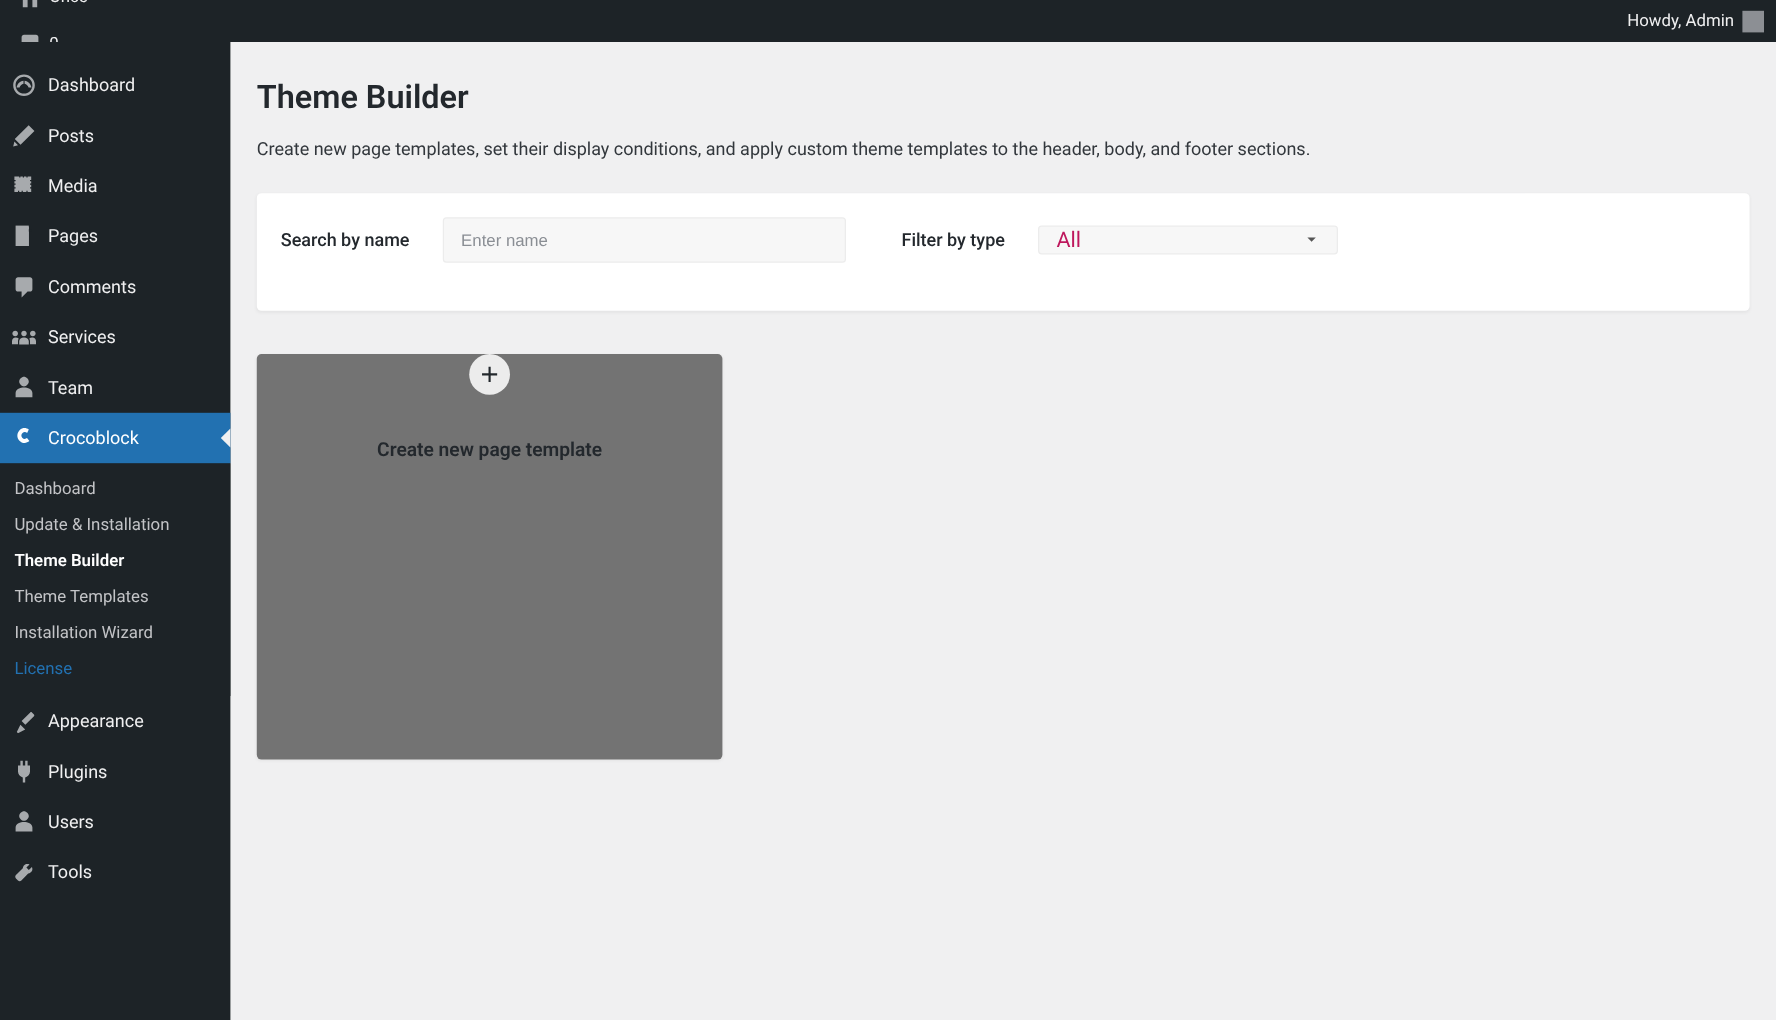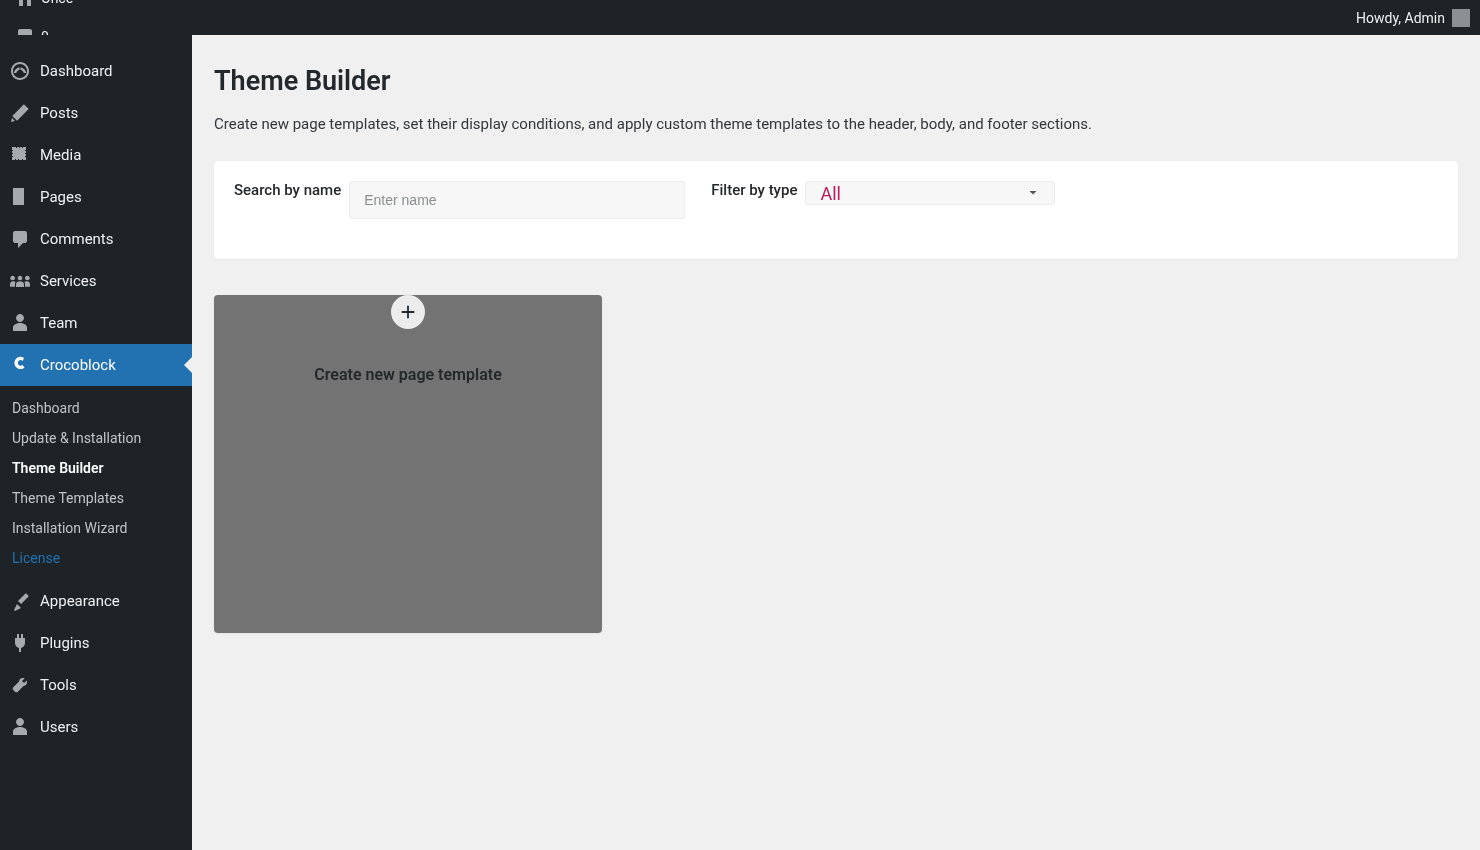--- a/index.html
+++ b/index.html
@@ -98,22 +98,22 @@
   margin-bottom: 28px;
 }
 .panel {
   background: #fff;
   border-radius: 4px;
   box-shadow: 0 1px 3px rgba(0,0,0,0.05);
   padding: 20px;
 }
 .panel-row {
   display: flex;
-  align-items: flex-start;
-  gap: 8px;
+  align-items: center;
+  gap: 28px;
   margin-bottom: 20px;
 }
 .panel-label { font-size: 15px; color: #23282d; font-weight: 500; }
 .text-input {
   background: #f7f7f7;
   border: 1px solid #ececec;
   border-radius: 3px;
   height: 38px;
   padding: 0 14px;
   font-size: 14px;
@@ -310,32 +310,32 @@
     <span class="icn">
         <svg viewBox="0 0 20 20">
           <path d="M13 5V1h-2v4H9V1H7v4H5v5c0 2.4 1.7 4.4 4 4.9V19h2v-4.1c2.3-.5 4-2.5 4-4.9V5h-2z"></path>
         </svg>
       </span>
     <span>Plugins</span>
   </div>
   <div class="menu-item">
     <span class="icn">
         <svg viewBox="0 0 20 20">
+          <path d="M10 9c2 0 4-2 4-4s-2-4-4-4-4 2-4 4 2 4 4 4zm0 1c-3 0-7 1.5-7 4.5V18h14v-3.5c0-3-4-4.5-7-4.5z"></path>
+        </svg>
+      </span>
+    <span>Users</span>
+  </div>
+  <div class="menu-item">
+    <span class="icn">
+        <svg viewBox="0 0 20 20">
           <path d="M16.7 8.7c.4-1 .4-2.2-.1-3.3L14 8l-2-2 2.6-2.6c-1.1-.5-2.3-.5-3.3-.1-1.3.6-2.1 1.8-2.3 3.2L3.3 12.2c-.8.8-.8 2 0 2.8l1.7 1.7c.8.8 2 .8 2.8 0L13.5 11c1.4-.2 2.6-1 3.2-2.3z"></path>
         </svg>
       </span>
     <span>Tools</span>
-  </div>
-  <div class="menu-item">
-    <span class="icn">
-        <svg viewBox="0 0 20 20">
-          <path d="M10 9c2 0 4-2 4-4s-2-4-4-4-4 2-4 4 2 4 4 4zm0 1c-3 0-7 1.5-7 4.5V18h14v-3.5c0-3-4-4.5-7-4.5z"></path>
-        </svg>
-      </span>
-    <span>Users</span>
   </div>
 </div>
 
 <div class="content">
   <h1 class="page-title">Theme Builder</h1>
   <p class="page-desc">Create new page templates, set their display conditions, and apply custom theme templates to the header, body, and footer sections.</p>
 
   <div class="panel">
     <div class="panel-row">
       <span class="panel-label">Search by name</span>

